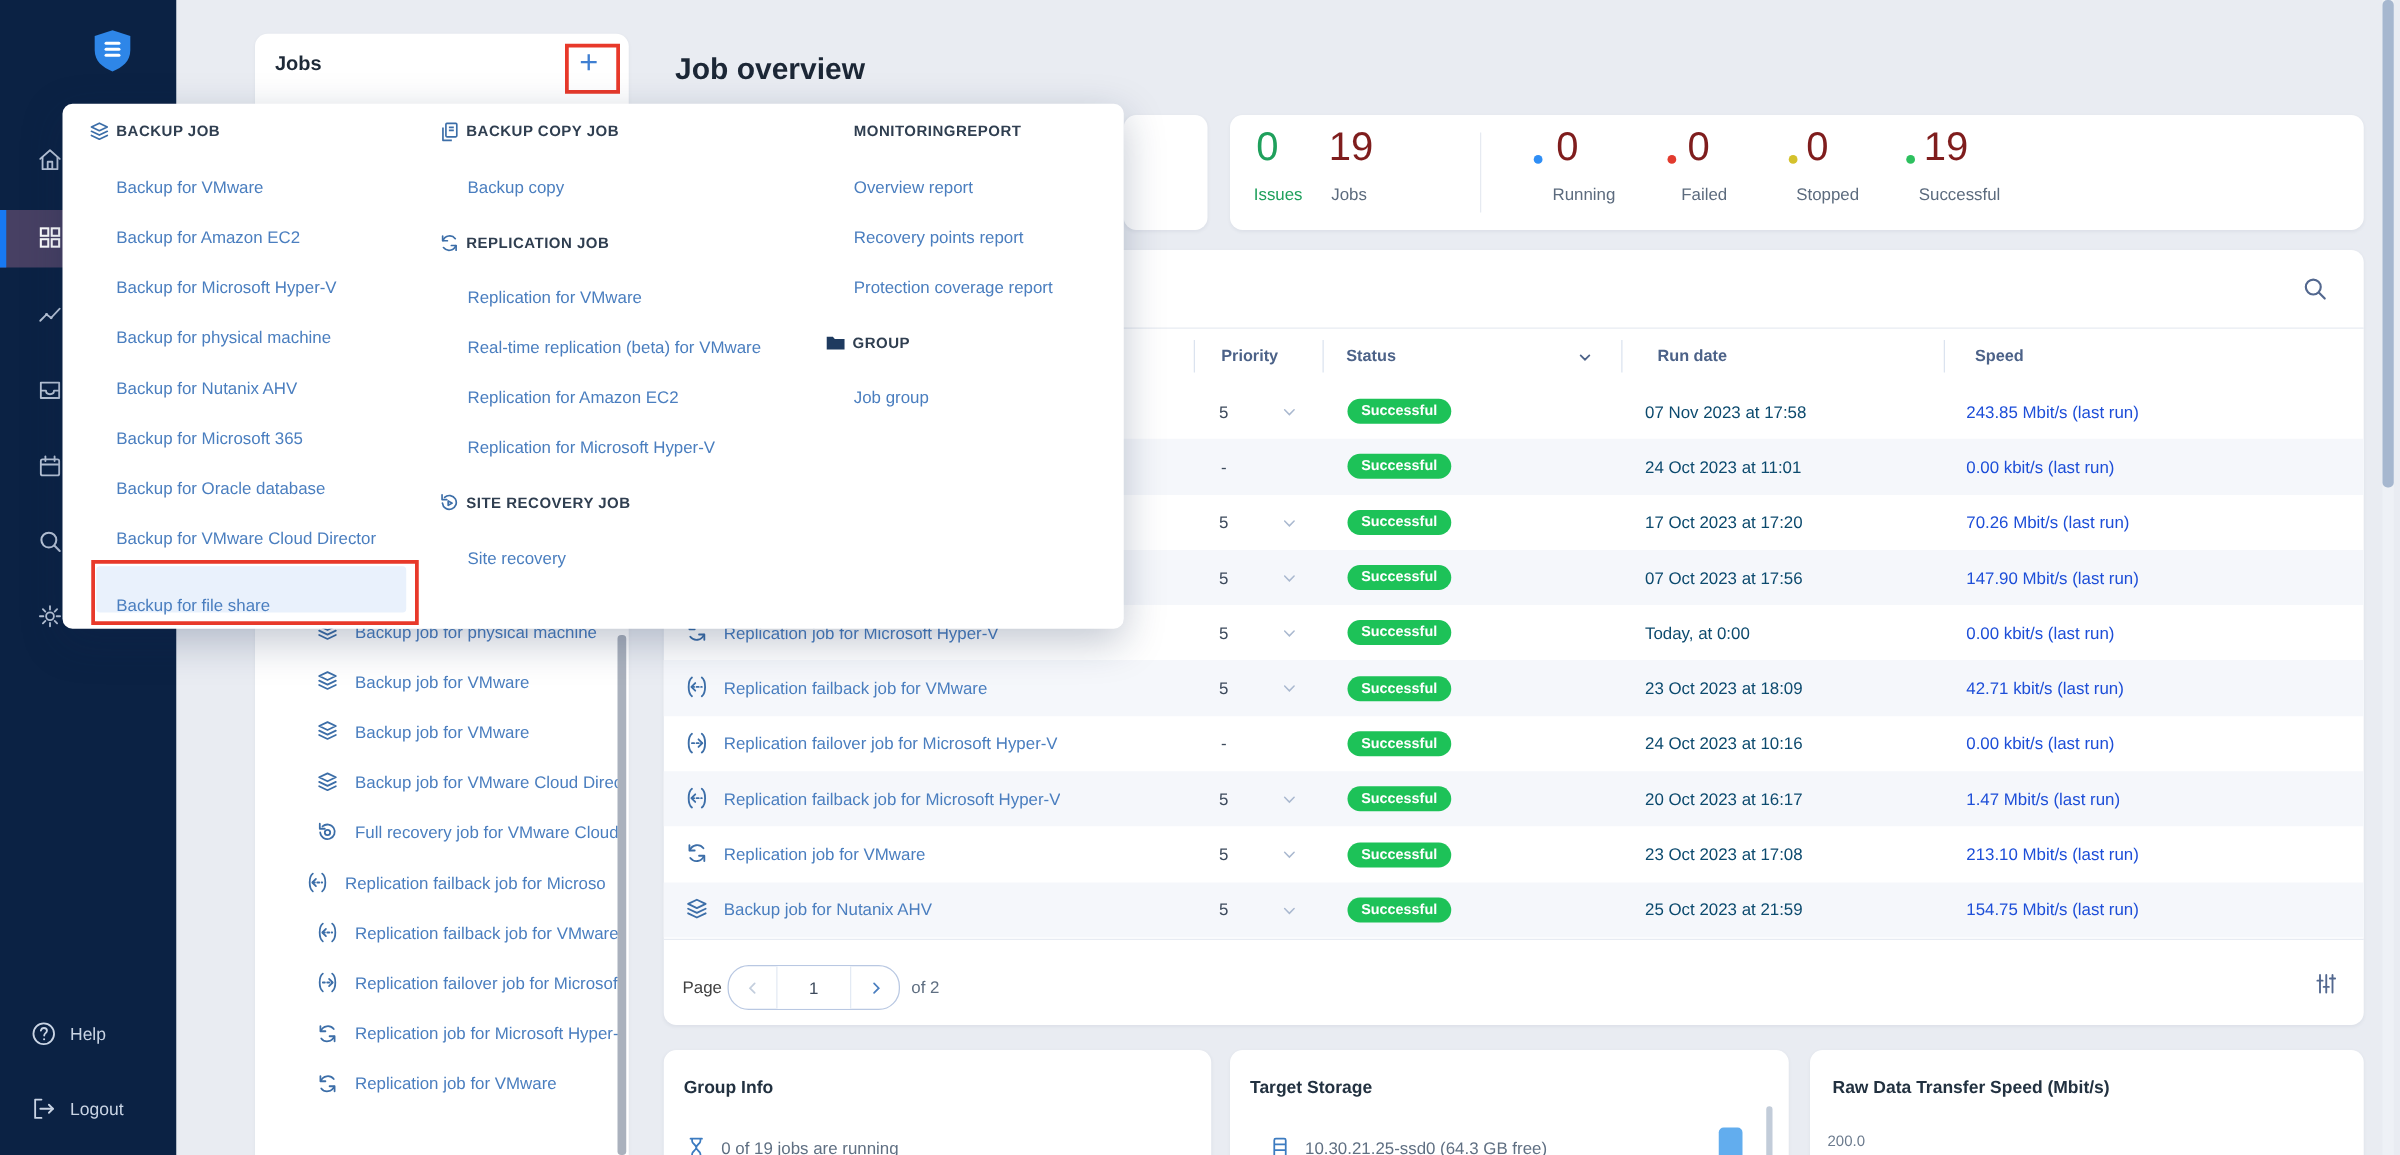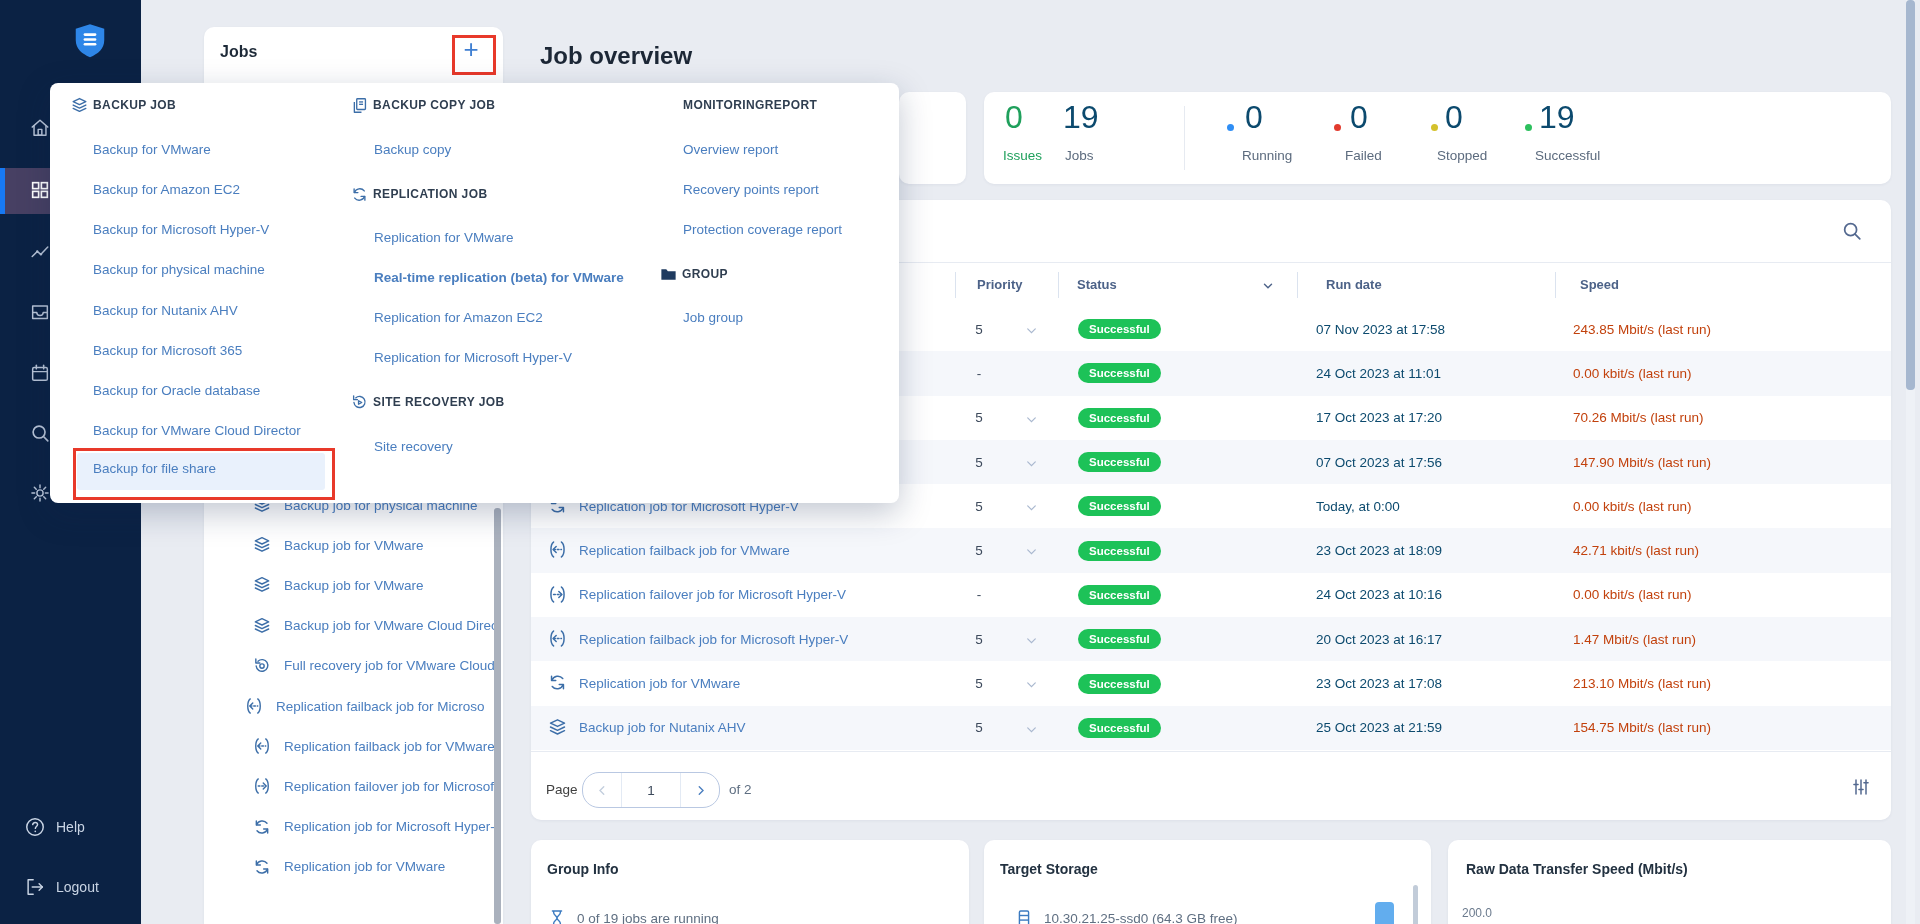--- a/index.html
+++ b/index.html
@@ -27,21 +27,21 @@
   
   .menu{position:absolute;left:50px;top:83px;width:849px;height:420px;background:#fff;border-radius:8px;box-shadow:0 10px 32px rgba(15,35,75,.25);z-index:10;}
   .m-head{position:absolute;display:flex;align-items:center;gap:4px;height:24px;font-size:12px;font-weight:bold;letter-spacing:.4px;color:#2f3e50;}
   .m-head .ic{width:19px;height:19px;color:#3c6ea8;}
   .m-item{position:absolute;height:40px;line-height:40px;font-size:13.5px;color:#4a7ebf;cursor:pointer;white-space:nowrap;}
   .m-highlight{position:absolute;left:27px;top:370px;width:248px;height:37px;background:#e9f1fc;border-radius:3px;}
   
   .main-title{position:absolute;left:540px;top:42px;font-size:24px;font-weight:600;color:#1c2736;}
   .stats-piece{left:899px;top:92px;width:67px;height:92px;z-index:1;}
   .stats-card{left:984px;top:92px;width:907px;height:92px;}
-  .num{position:absolute;top:7px;font-size:32px;font-weight:400;color:#0c4a6e;}
+  .num{position:absolute;top:7px;font-size:32px;font-weight:400;color:#7f1d1d;}
   .num.green{color:#1fa05c;}
   .slbl{position:absolute;top:56px;font-size:13.5px;color:#5c6b7e;}
   .slbl.green{color:#1fa05c;}
   .dot{position:absolute;top:32px;width:7px;height:7px;border-radius:50%;}
   .vdiv{position:absolute;top:14px;width:1px;height:64px;background:#e6eaf1;}
   
   .table-card{left:531px;top:200px;width:1360px;height:620px;}
   .search-ic{position:absolute;left:1310px;top:20px;width:22px;height:22px;color:#53688f;cursor:pointer;}
   .t-div{position:absolute;left:0;top:62px;width:1360px;height:1px;background:#e7ebf2;}
   .t-div2{position:absolute;left:0;top:551px;width:1360px;height:1px;background:#e7ebf2;}
@@ -50,21 +50,21 @@
   .th-chev{position:absolute;left:730px;top:79px;width:14px;height:14px;color:#4c6288;cursor:pointer;}
   .rows{position:absolute;left:0;top:107px;width:1360px;}
   .trow{position:relative;height:44.3px;}
   .trow.alt{background:#f5f7fb;}
   .trow .ic{position:absolute;left:16px;top:11px;width:21px;height:21px;color:#3c6ea8;}
   .c-name{position:absolute;left:48px;top:0;height:100%;display:flex;align-items:center;font-size:13.5px;color:#4a7ebf;max-width:370px;white-space:nowrap;overflow:hidden;cursor:pointer;}
   .c-pr{position:absolute;left:437px;top:0;width:22px;height:100%;display:flex;align-items:center;justify-content:center;font-size:13.5px;color:#3d4a5c;}
   .c-chev{position:absolute;left:494px;top:16px;width:13px;height:13px;color:#a9b8cf;cursor:pointer;}
   .badge{position:absolute;left:547px;top:50%;transform:translateY(-50%);background:#1dc258;color:#fff;font-size:11.5px;font-weight:bold;padding:4px 11px;border-radius:12px;}
   .c-date{position:absolute;left:785px;top:0;height:100%;display:flex;align-items:center;font-size:13.5px;color:#0c4a6e;}
-  .c-speed{position:absolute;left:1042px;top:0;height:100%;display:flex;align-items:center;font-size:13.5px;color:#c2410c;text-align:right;}
+  .c-speed{position:absolute;left:1042px;top:0;height:100%;display:flex;align-items:center;font-size:13.5px;color:#1d4ed8;text-align:right;}
   
   .pg-lbl{position:absolute;left:15px;top:582px;font-size:13.5px;color:#404040;}
   .pg-group{position:absolute;left:51px;top:572px;width:136px;height:34px;border:1px solid #b9c8e2;border-radius:17px;display:flex;align-items:stretch;background:#fff;}
   .pg-cell{display:flex;align-items:center;justify-content:center;}
   .pg-prev{width:40px;color:#c3cedd;cursor:pointer;}
   .pg-next{width:40px;color:#4a7ebf;cursor:pointer;}
   .pg-input{width:54px;border:none;outline:none;text-align:center;font-size:13.5px;color:#3d4a5c;font-family:"Liberation Sans",sans-serif;border-left:1px solid #e3eaf4;border-right:1px solid #e3eaf4;}
   .pg-total{position:absolute;left:198px;top:582px;font-size:13.5px;color:#5f6f82;}
   .filter-ic{position:absolute;left:1320px;top:577px;width:20px;height:20px;color:#53688f;cursor:pointer;}
   
@@ -548,21 +548,21 @@
           <span>BACKUP JOB</span>
         </div>
         <div class="m-item" style="left: 43px; top: 47px;">Backup for VMware</div>
         <div class="m-item" style="left: 43px; top: 87.15px;">Backup for Amazon EC2</div>
         <div class="m-item" style="left: 43px; top: 127.3px;">Backup for Microsoft Hyper-V</div>
         <div class="m-item" style="left: 43px; top: 167.45px;">Backup for physical machine</div>
         <div class="m-item" style="left: 43px; top: 207.6px;">Backup for Nutanix AHV</div>
         <div class="m-item" style="left: 43px; top: 247.75px;">Backup for Microsoft 365</div>
         <div class="m-item" style="left: 43px; top: 287.9px;">Backup for Oracle database</div>
         <div class="m-item" style="left: 43px; top: 328.05px;">Backup for VMware Cloud Director</div>
-        <div class="m-item" style="left: 43px; top: 366px;">Backup for file share</div>
+        <div class="m-item" style="left: 43px; top: 382px;">Backup for file share</div>
         <div class="m-head" style="left: 300px; top: 10px;">
           <span class="ic">
             <svg viewBox="0 0 24 24" fill="none" stroke="currentColor" stroke-width="1.7" stroke-linejoin="round">
               <rect x="8.5" y="3.5" width="11" height="13.5" rx="1"></rect>
               <path d="M5.5 7.5v13h9"></path>
               <line x1="11.5" y1="7.5" x2="16.5" y2="7.5"></line>
               <line x1="11.5" y1="10.5" x2="16.5" y2="10.5"></line>
             </svg>
           </span>
           <span>BACKUP COPY JOB</span>
@@ -573,21 +573,21 @@
             <svg viewBox="0 0 24 24" fill="none" stroke="currentColor" stroke-width="1.7" stroke-linecap="round" stroke-linejoin="round">
               <path d="M18 7.5A7.2 7.2 0 0 0 5.6 9.4"></path>
               <polyline points="5.2,4.8 5.2,9.6 10,9.6"></polyline>
               <path d="M6 16.5a7.2 7.2 0 0 0 12.4-1.9"></path>
               <polyline points="18.8,19.2 18.8,14.4 14,14.4"></polyline>
             </svg>
           </span>
           <span>REPLICATION JOB</span>
         </div>
         <div class="m-item" style="left: 324px; top: 135px;">Replication for VMware</div>
-        <div class="m-item" style="left: 324px; top: 175.15px; font-weight: bold;">Real-time replication (beta) for VMware</div>
+        <div class="m-item" style="left: 324px; top: 175.15px;">Real-time replication (beta) for VMware</div>
         <div class="m-item" style="left: 324px; top: 215.3px;">Replication for Amazon EC2</div>
         <div class="m-item" style="left: 324px; top: 255.45px;">Replication for Microsoft Hyper-V</div>
         <div class="m-head" style="left: 300px; top: 307px;">
           <span class="ic">
             <svg viewBox="0 0 24 24" fill="none" stroke="currentColor" stroke-width="1.7" stroke-linecap="round" stroke-linejoin="round">
               <path d="M7.2 6.2A7 7 0 1 1 5 12"></path>
               <polyline points="4.6,3.6 4.6,8.4 9.4,8.4"></polyline>
               <path d="M10.8 9.8l4 2.2-4 2.2z"></path>
             </svg>
           </span>

